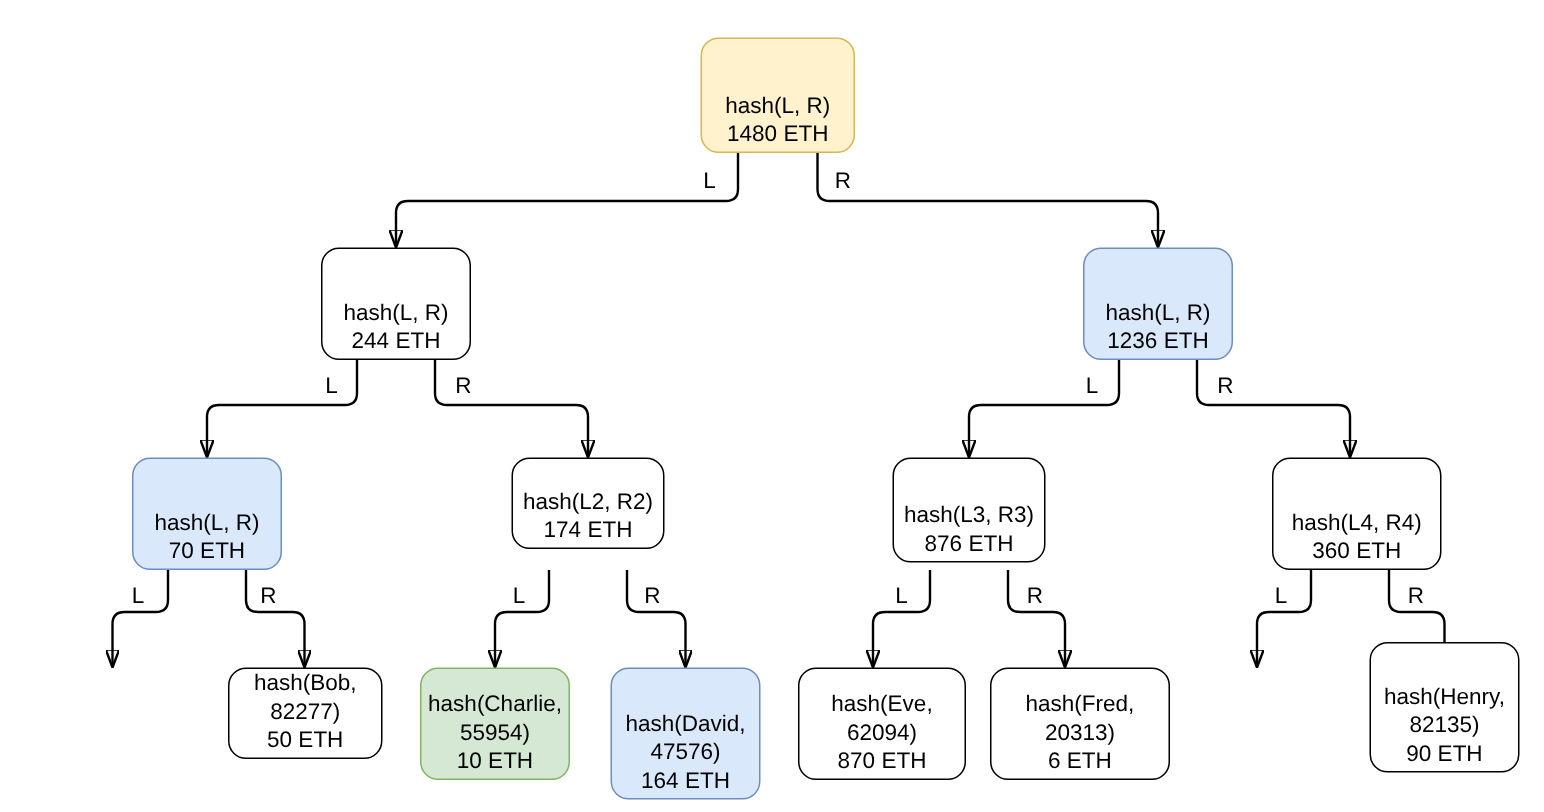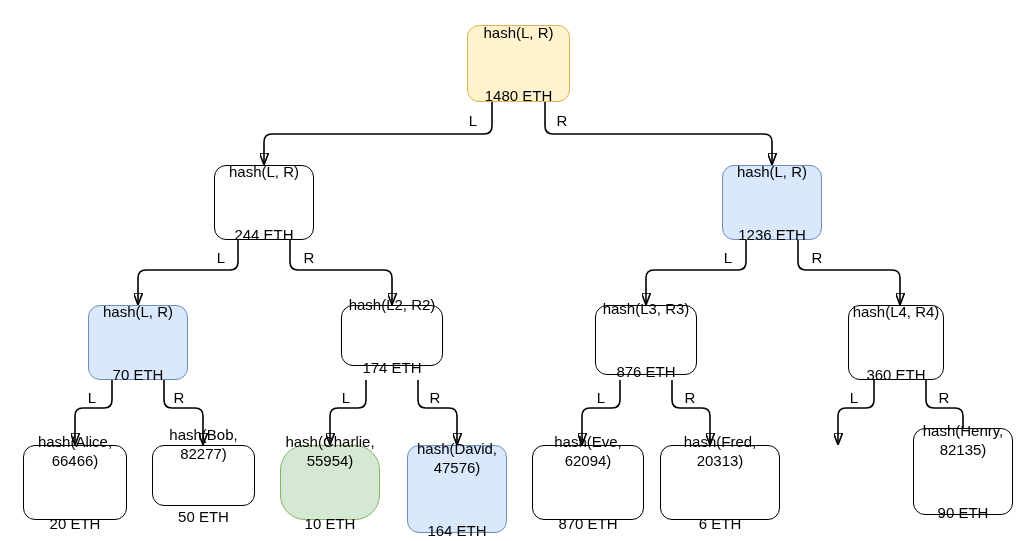--- a/index.html
+++ b/index.html
@@ -21,30 +21,29 @@
   .edges-layer path { fill: none; stroke: #000000; stroke-width: 1.6; }
   .node {
     position: absolute;
     box-sizing: border-box;
     border: 1.5px solid #000000;
     border-radius: 12px;
     background: #ffffff;
     display: flex;
     flex-direction: column;
     align-items: center;
-    justify-content: center;
+    justify-content: flex-end;
     text-align: center;
     font-size: 15px;
     line-height: 19px;
     padding: 2px 3px;
-    gap: 44px;
   }
   .node.yellow { background: #fff2cc; border-color: #d6b656; }
   .node.blue   { background: #dae8fc; border-color: #6c8ebf; }
-  .node.green  { background: #d5e8d4; border-color: #82b366; border-radius: 25px; }
+  .node.green  { background: #d5e8d4; border-color: #82b366; }
   .elabel {
     position: absolute;
     width: 18px;
     text-align: center;
     font-size: 15px;
     line-height: 18px;
     color: #000000;
   }
 </style>
 </head>
@@ -108,29 +107,25 @@
     <div>70 ETH</div>
   </div>
   <div class="node" style="left:341px;top:305px;width:102px;height:61px">
     <div>hash(L2, R2)</div>
     <div>174 ETH</div>
   </div>
   <div class="node" style="left:595px;top:305px;width:102px;height:70px">
     <div>hash(L3, R3)</div>
     <div>876 ETH</div>
   </div>
-  <div class="node" style="left:848px;top:305px;width:96px;height:75px">
+  <div class="node" style="left:848px;top:305px;width:113px;height:75px">
     <div>hash(L4, R4)</div>
     <div>360 ETH</div>
   </div>
 
-  <div class="node" style="left:23px;top:445px;width:104px;height:75px">
-    <div>hash(Alice, 66466)</div>
-    <div>20 ETH</div>
-  </div>
   <div class="node" style="left:152px;top:445px;width:103px;height:61px">
     <div>hash(Bob, 82277)</div>
     <div>50 ETH</div>
   </div>
   <div class="node green" style="left:280px;top:445px;width:100px;height:75px">
     <div>hash(Charlie, 55954)</div>
     <div>10 ETH</div>
   </div>
   <div class="node blue" style="left:407px;top:445px;width:100px;height:88px">
     <div>hash(David, 47576)</div>

